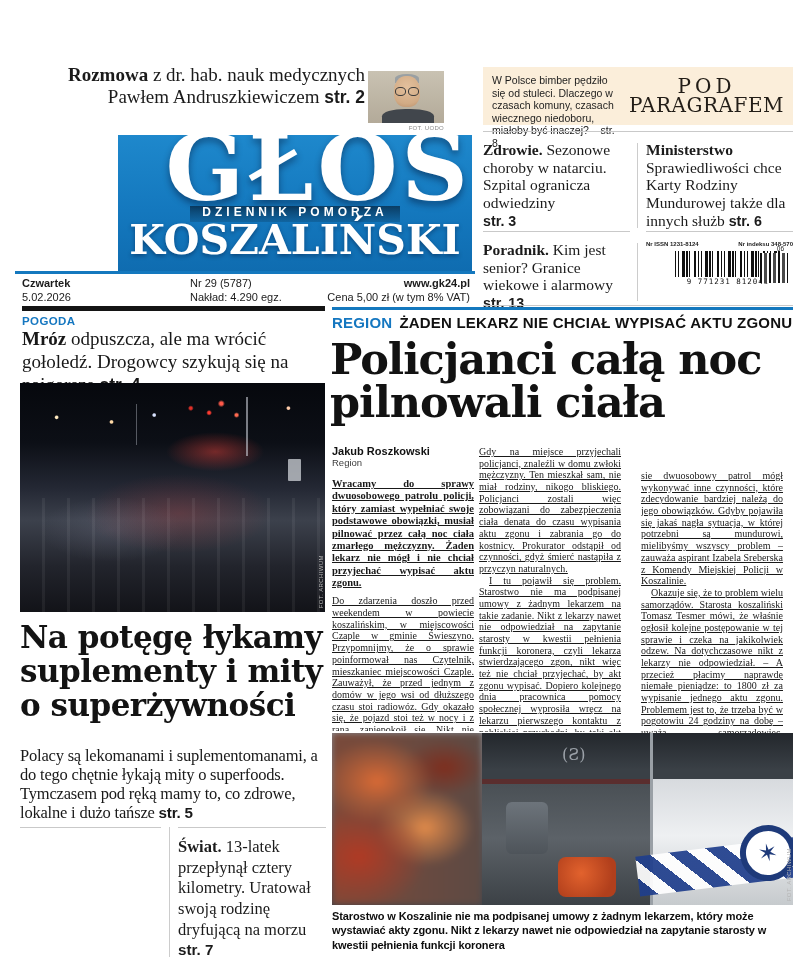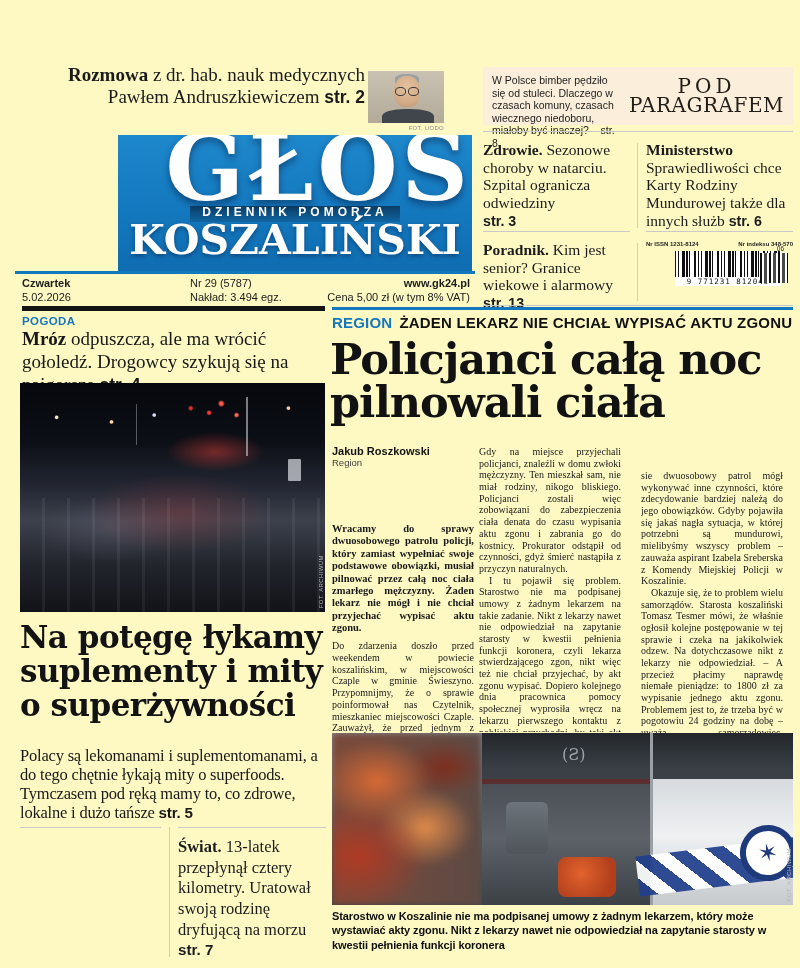--- a/index.html
+++ b/index.html
@@ -1,16 +1,16 @@
 <!DOCTYPE html>
 <html lang="pl"><head>
 <meta charset="utf-8">
 <style>
   html,body{margin:0;padding:0;background:#e8e8e8;}
-  .page{position:relative;width:800px;height:968px;background:#fef9c3;overflow:hidden;
+  .page{position:relative;width:800px;height:968px;background:#ffffff;overflow:hidden;
         font-family:"Liberation Serif","DejaVu Serif",serif;color:#151515;margin:0 auto;}
   .abs{position:absolute;}
   .sans{font-family:"Liberation Sans","DejaVu Sans",sans-serif;}
 
   
   .teaser-top{left:40px;top:64px;width:325px;text-align:right;font-size:19px;line-height:1.16;color:#1b1b1b;}
   .teaser-top .k{font-weight:bold;}
   .pref{font-family:"Liberation Sans","DejaVu Sans",sans-serif;font-weight:bold;font-size:0.92em;}
   .portrait{left:368px;top:71px;width:76px;height:52px;background:linear-gradient(180deg,#c9c2b2 0%,#b3aa99 100%);overflow:hidden;}
   .pp-head{position:absolute;left:26px;top:5px;width:26px;height:31px;border-radius:46% 46% 42% 42%;background:radial-gradient(circle at 50% 35%,#e3c09d 0%,#d2ab85 70%,#b98f6c 100%);}
@@ -94,24 +94,24 @@
   .bt1{left:178px;top:837px;width:148px;}
 
   
   .main-blue-bar{left:332px;top:307px;width:461px;height:3px;background:#1478be;}
   .region-kicker{left:332px;top:314px;width:461px;font-family:"Liberation Sans",sans-serif;font-weight:bold;font-size:15px;letter-spacing:.2px;color:#111;}
   .region-kicker .lbl{color:#1577c0;margin-right:7px;}
   .main-headline{left:330px;top:338px;width:462px;font-family:"DejaVu Serif","Liberation Serif",serif;font-weight:bold;font-size:43px;line-height:.99;letter-spacing:-1px;color:#121212;}
   .byline{left:332px;top:445px;width:142px;font-family:"Liberation Sans",sans-serif;}
   .byline .a{font-weight:bold;font-size:11px;color:#111;}
   .byline .d{font-size:9.5px;color:#3c3c3c;}
-  .mcol{width:142px;font-size:10px;line-height:1.17;text-align:justify;color:#191919;overflow:hidden;}
+  .mcol{width:142px;font-size:10px;line-height:1.17;text-align:justify;color:#191919;overflow:hidden;text-decoration:underline;}
   .mcol p{margin:0;}
   .mcol .indent{text-indent:10px;}
-  .mcol1{left:332px;top:478px;height:253px;margin-top:45px;}
+  .mcol1{left:332px;top:478px;height:253px;}
   .mcol2{left:479px;top:446px;height:286px;}
   .mcol3{left:641px;top:446px;height:286px;margin-top:24px;}
   .lead{font-weight:bold;font-size:10.5px;line-height:1.18;margin-bottom:6px !important;}
 
   .photo-amb{left:332px;top:733px;width:461px;height:172px;overflow:hidden;background:linear-gradient(180deg,#8a8f96 0%,#6e747c 30%,#555a61 60%,#3f444b 100%);}
   .amb-bags{position:absolute;left:0;top:0;width:150px;height:100%;filter:blur(3px);background:
     radial-gradient(80px 60px at 30% 28%,#d86a35 0%,transparent 70%),
     radial-gradient(95px 75px at 18% 72%,#b03a24 0%,transparent 72%),
     radial-gradient(70px 55px at 62% 55%,#e08a4a 0%,transparent 70%),
     radial-gradient(60px 40px at 75% 20%,#7e2e1e 0%,transparent 70%),
@@ -188,21 +188,21 @@
     <div class="bc-addon">
       <div class="addon-label">06</div>
       <div class="addon-bars"></div>
     </div>
   </div>
   <div class="abs rule" style="left:483px;top:305px;width:310px;height:1px;"></div>
 
   <div class="abs blue-rule" style="left:15px;top:271px;width:460px;height:3px;"></div>
   <div class="abs dateline">
     <div><span class="bold">Czwartek</span><br><span>5.02.2026</span></div>
-    <div class="dl-issue"><span>Nr 29 (5787)</span><br><span>Nakład: 3.494 egz.</span></div>
+    <div class="dl-issue"><span>Nr 29 (5787)</span><br><span>Nakład: 4.290 egz.</span></div>
     <div class="dl-right"><span class="bold">www.gk24.pl</span><br><span>Cena 5,00 zł (w tym 8% VAT)</span></div>
   </div>
 
   <div class="abs black-bar"></div>
   <div class="abs pogoda-label">POGODA</div>
   <div class="abs pogoda-teaser">
     <span class="k">Mróz</span><span> odpuszcza, ale ma wrócić gołoledź. Drogowcy szykują się na najgorsze </span><span class="pref">str. 4</span>
   </div>
   <div class="abs photo-night">
     <div class="nz-pole"></div>

